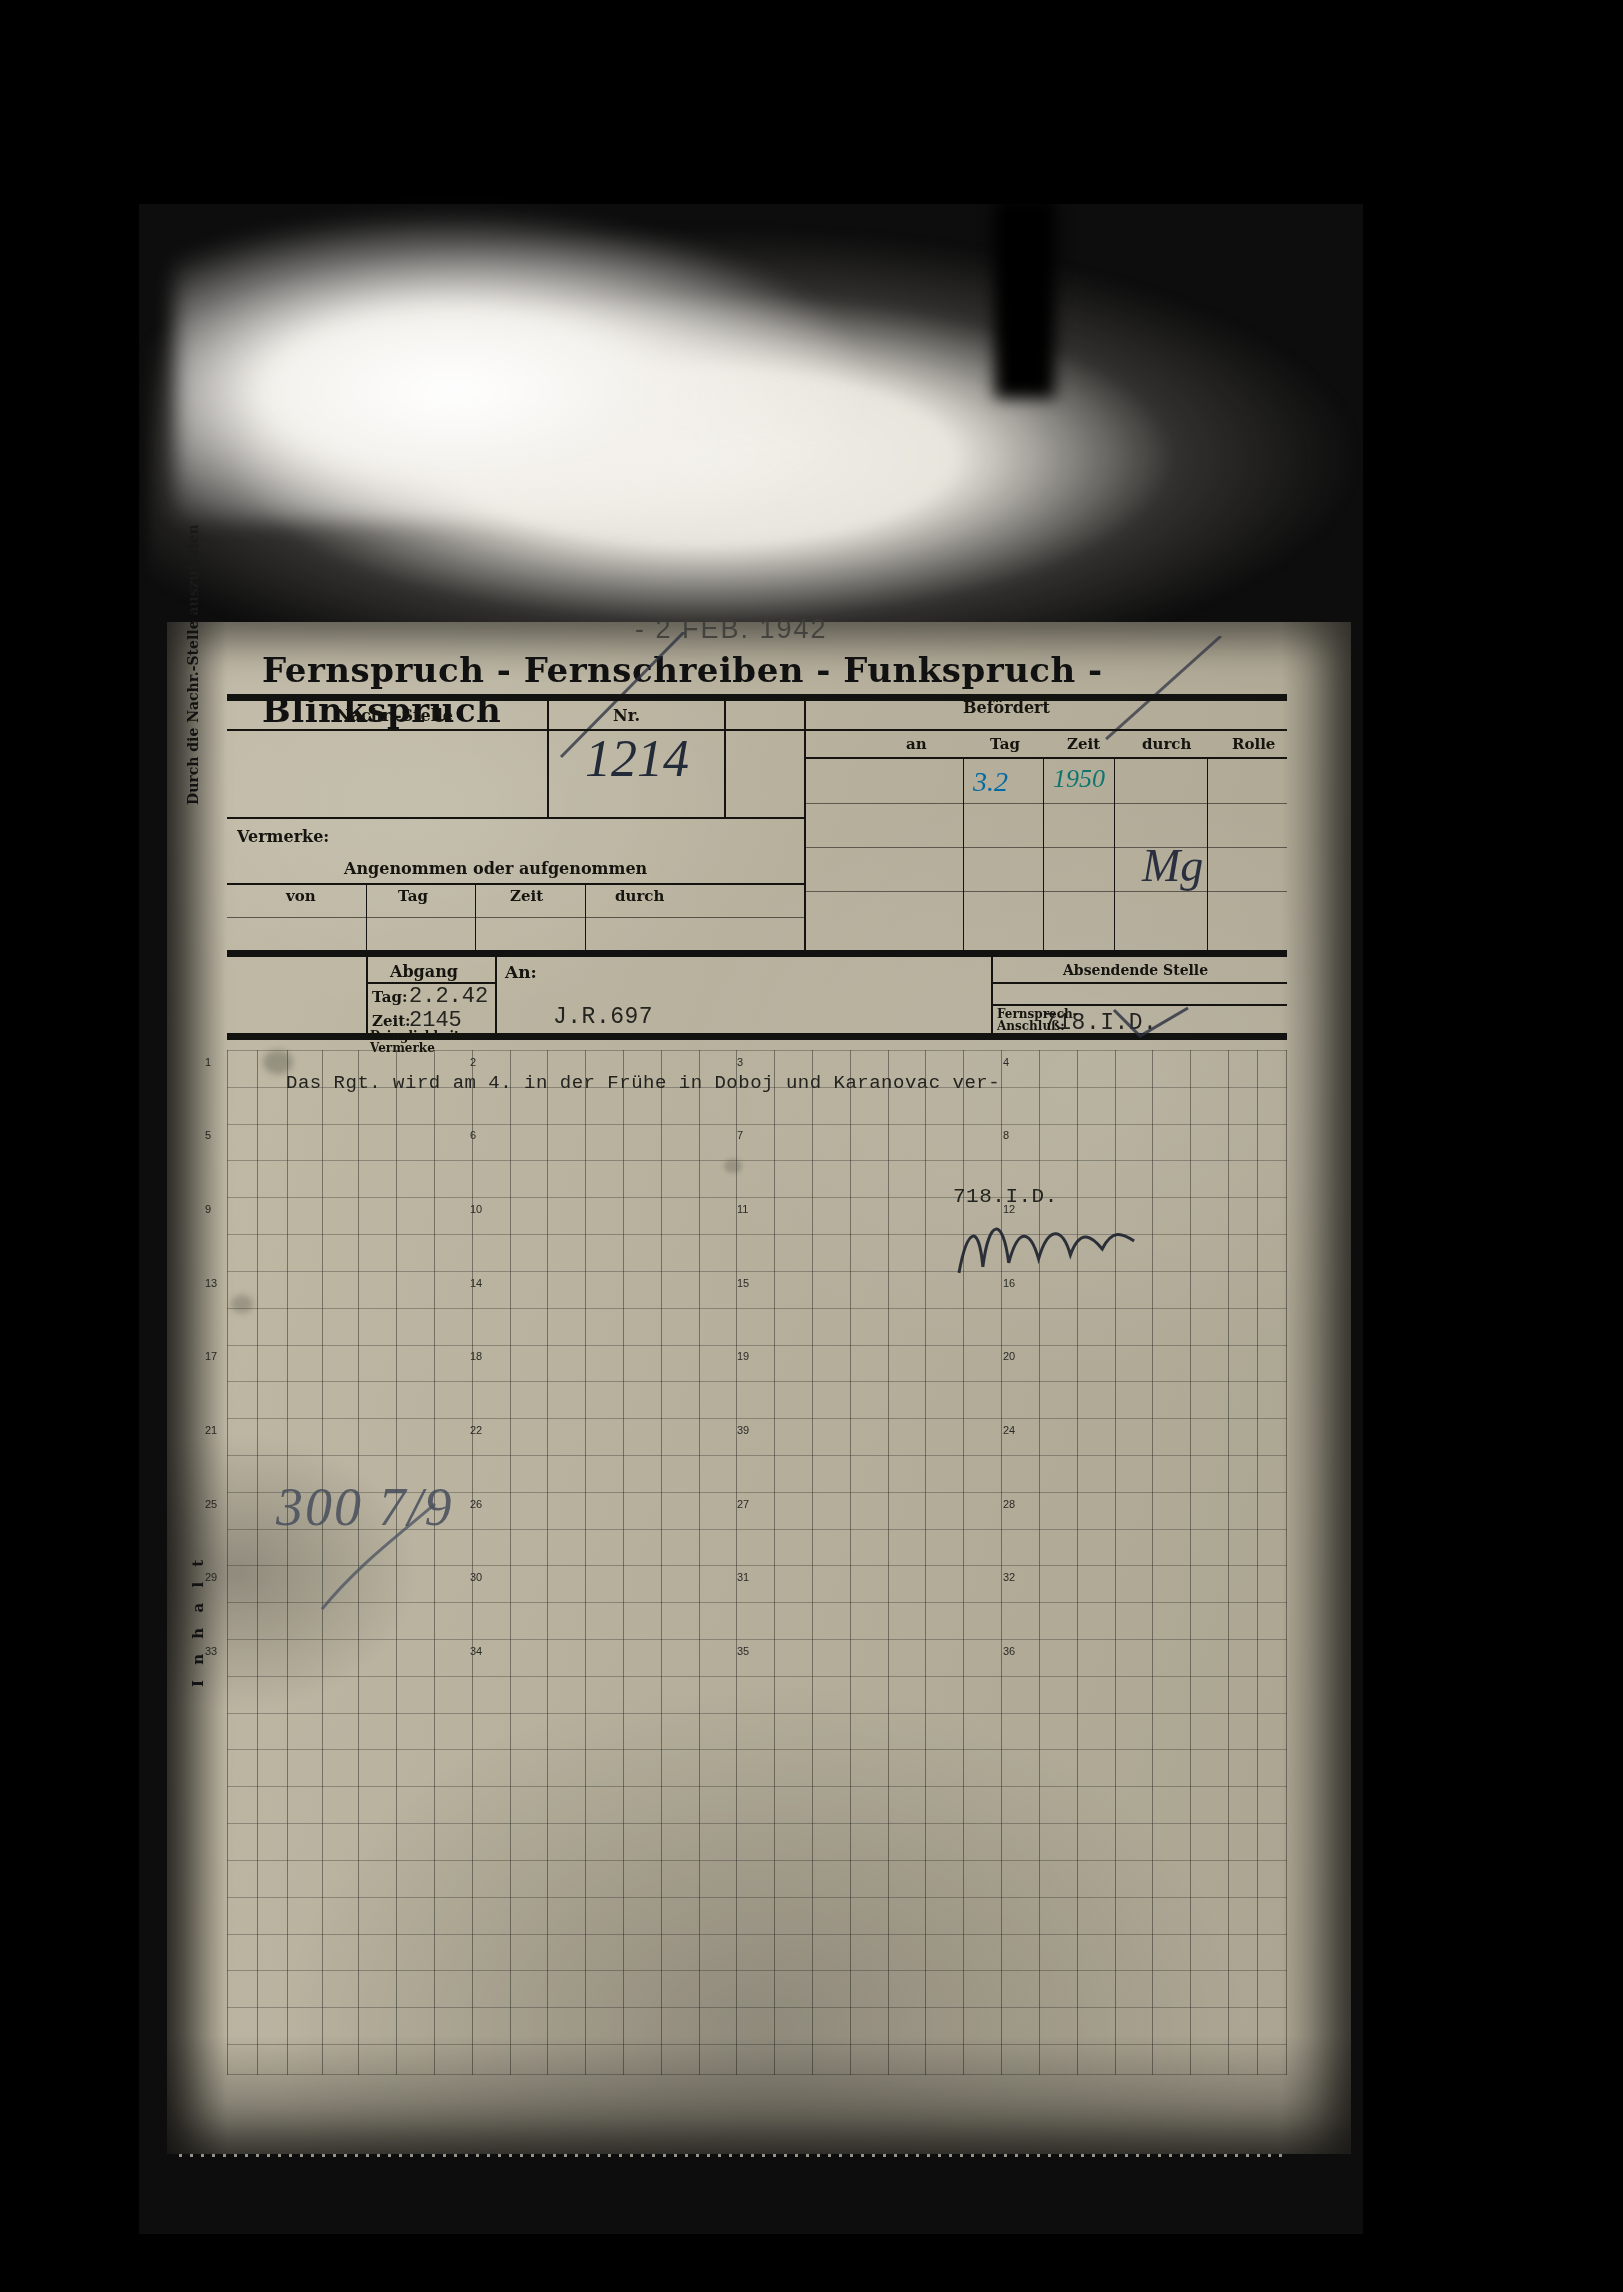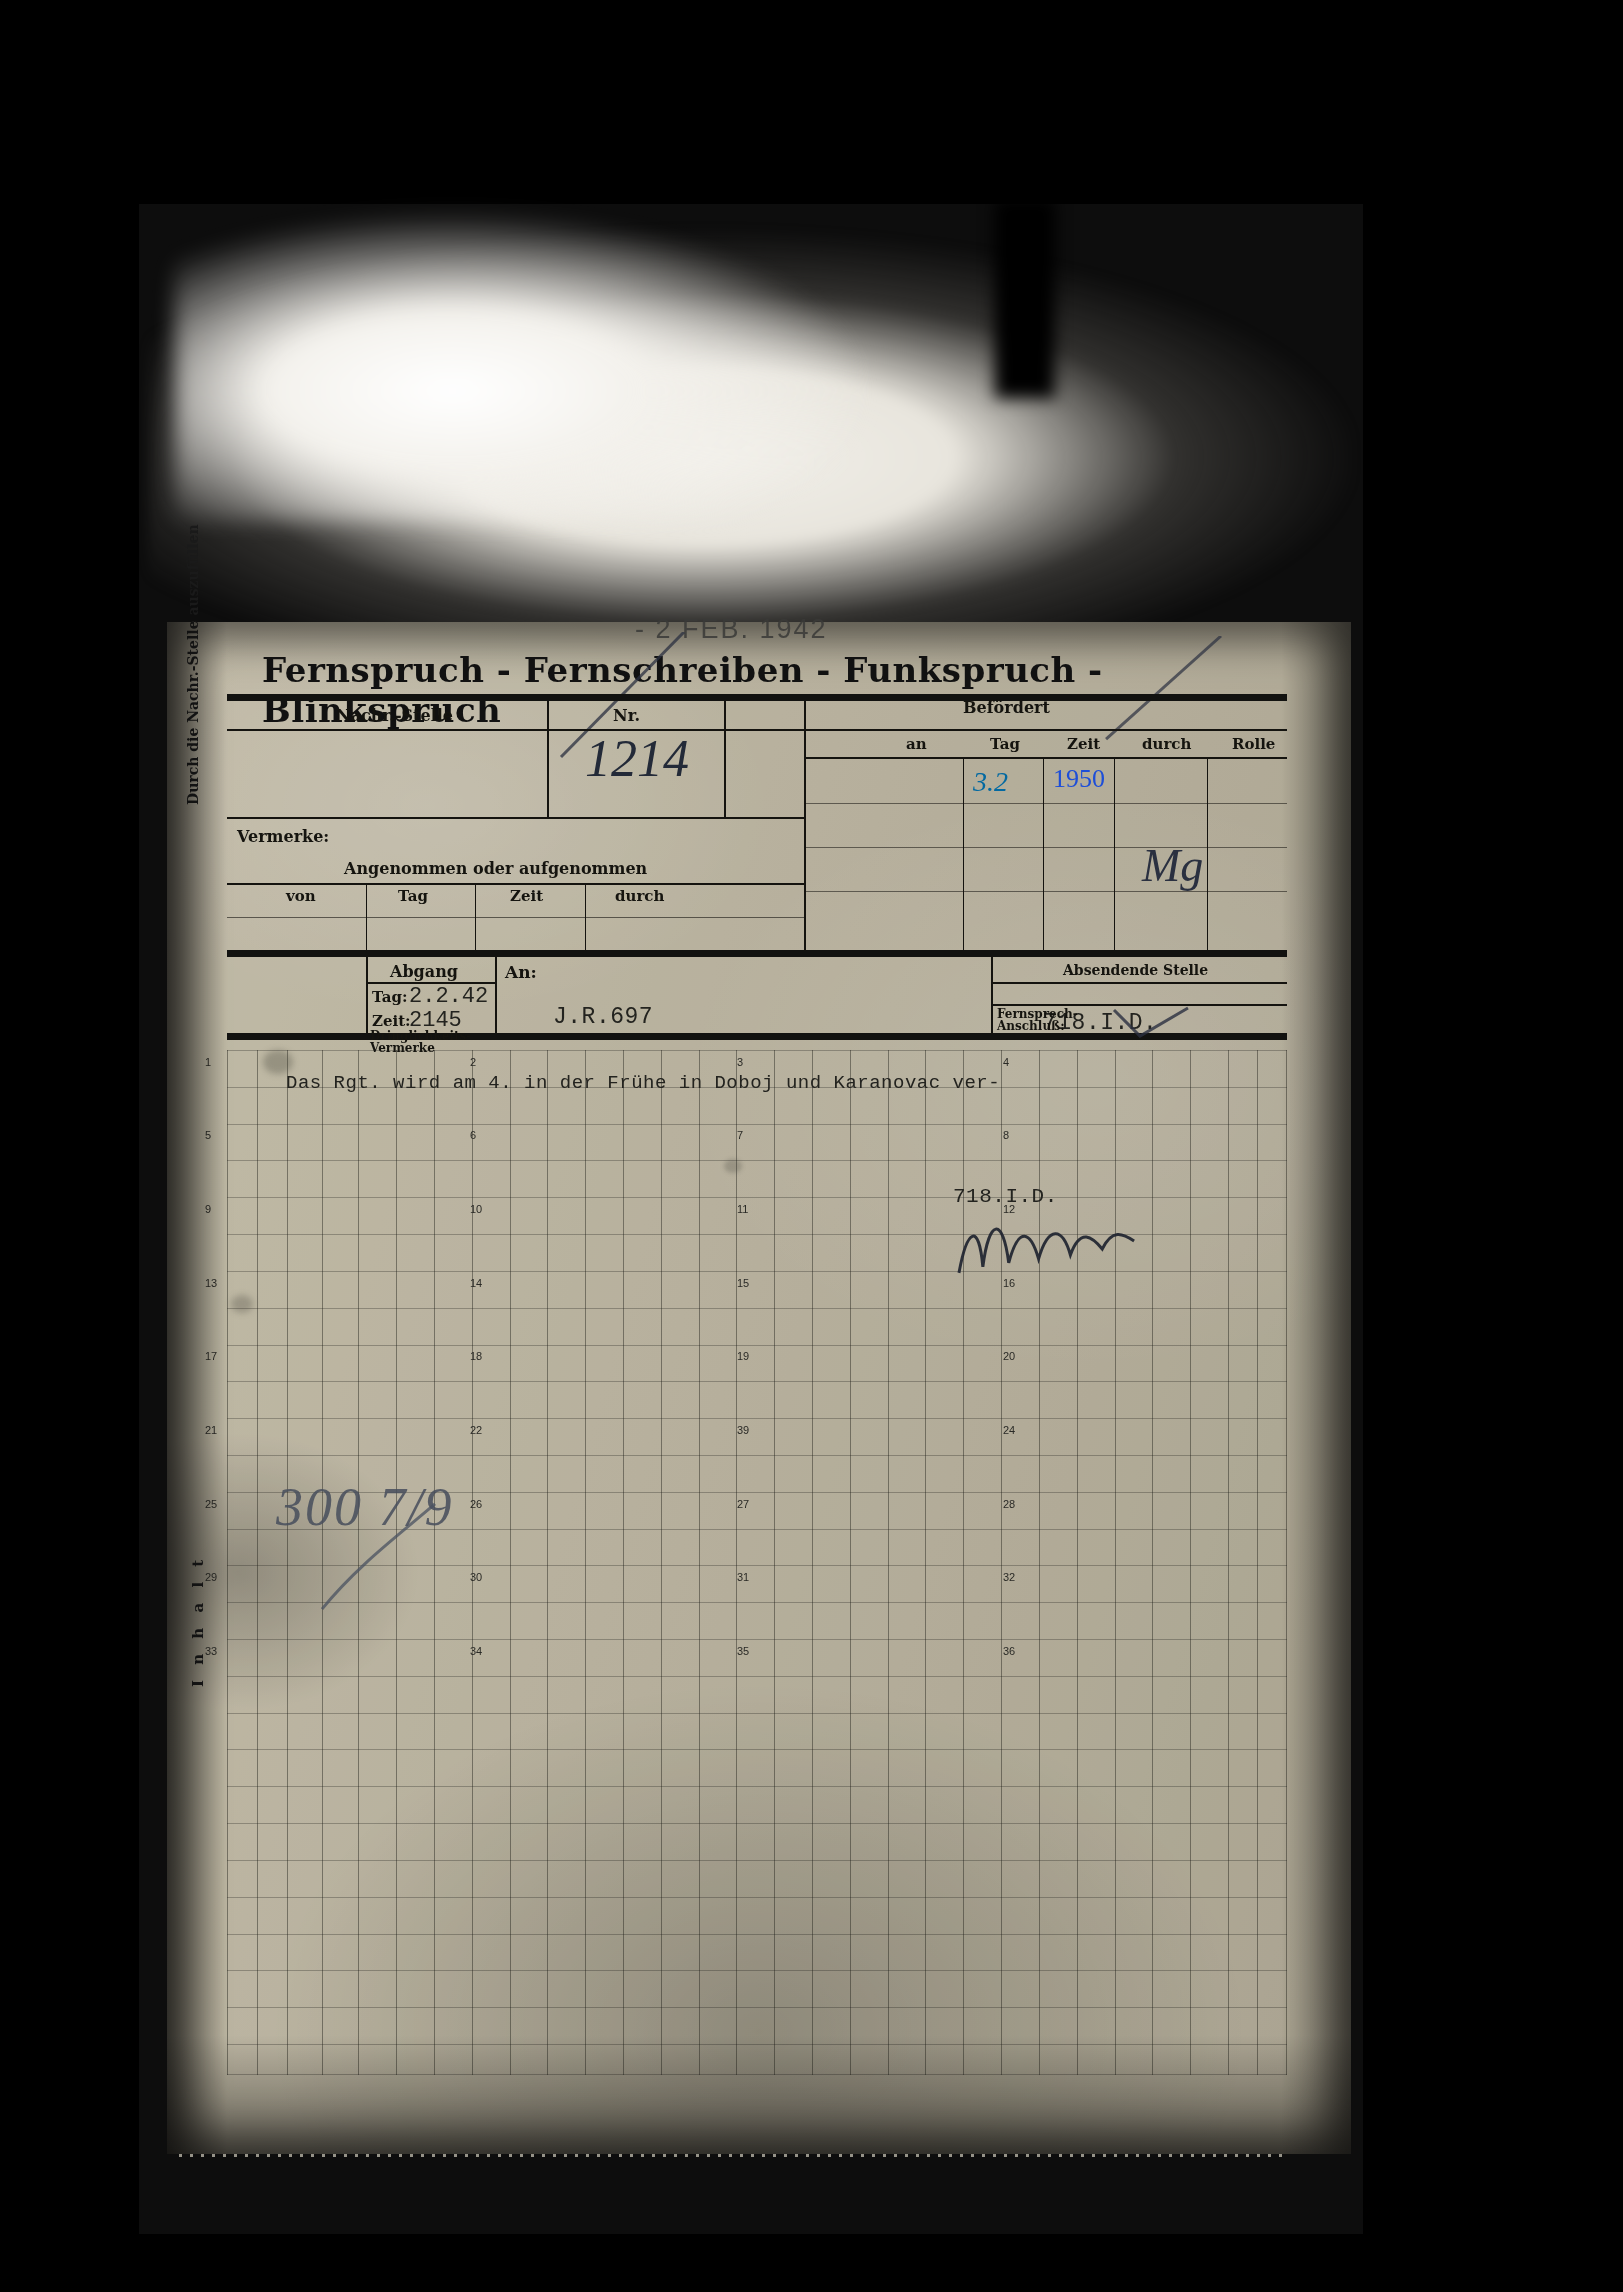--- a/index.html
+++ b/index.html
@@ -157,21 +157,21 @@
     <div class="rule" style="left:637px;top:135px;width:483px;height:2px;"></div>
     <div class="vrule" style="left:796px;top:135px;height:193px;width:1px;"></div>
     <div class="vrule" style="left:876px;top:135px;height:193px;width:1px;"></div>
     <div class="vrule" style="left:947px;top:135px;height:193px;width:1px;"></div>
     <div class="vrule" style="left:1040px;top:135px;height:193px;width:1px;"></div>
     <div class="rule" style="left:637px;top:181px;width:483px;height:1px;opacity:.55"></div>
     <div class="rule" style="left:637px;top:225px;width:483px;height:1px;opacity:.55"></div>
     <div class="rule" style="left:637px;top:269px;width:483px;height:1px;opacity:.55"></div>
 
     <div class="hand" style="left:806px;top:144px;font-size:28px;font-style:italic;color:#0369a1;">3.2</div>
-    <div class="hand" style="left:886px;top:142px;font-size:26px;color:#1d4ed8;">1950</div>
+    <div class="hand" style="left:886px;top:142px;font-size:26px;font-style:italic;color:#0f766e;">1950</div>
     <div class="hand" style="left:975px;top:217px;font-size:46px;font-style:italic;color:#2a3040;">Mg</div>
 
     <div class="lbl fr" style="left:70px;top:205px;font-weight:bold;font-size:16px;">Vermerke:</div>
     <div class="lbl fr" style="left:177px;top:237px;font-weight:bold;font-size:16px;">Angenommen oder aufgenommen</div>
     <div class="rule" style="left:60px;top:261px;width:577px;height:2px;"></div>
     <div class="rule" style="left:60px;top:295px;width:577px;height:1px;opacity:.6"></div>
     <div class="vrule" style="left:199px;top:261px;height:68px;width:1px;"></div>
     <div class="vrule" style="left:308px;top:261px;height:68px;width:1px;"></div>
     <div class="vrule" style="left:418px;top:261px;height:68px;width:1px;"></div>
     <div class="lbl fr" style="left:119px;top:265px;font-weight:bold;">von</div>

